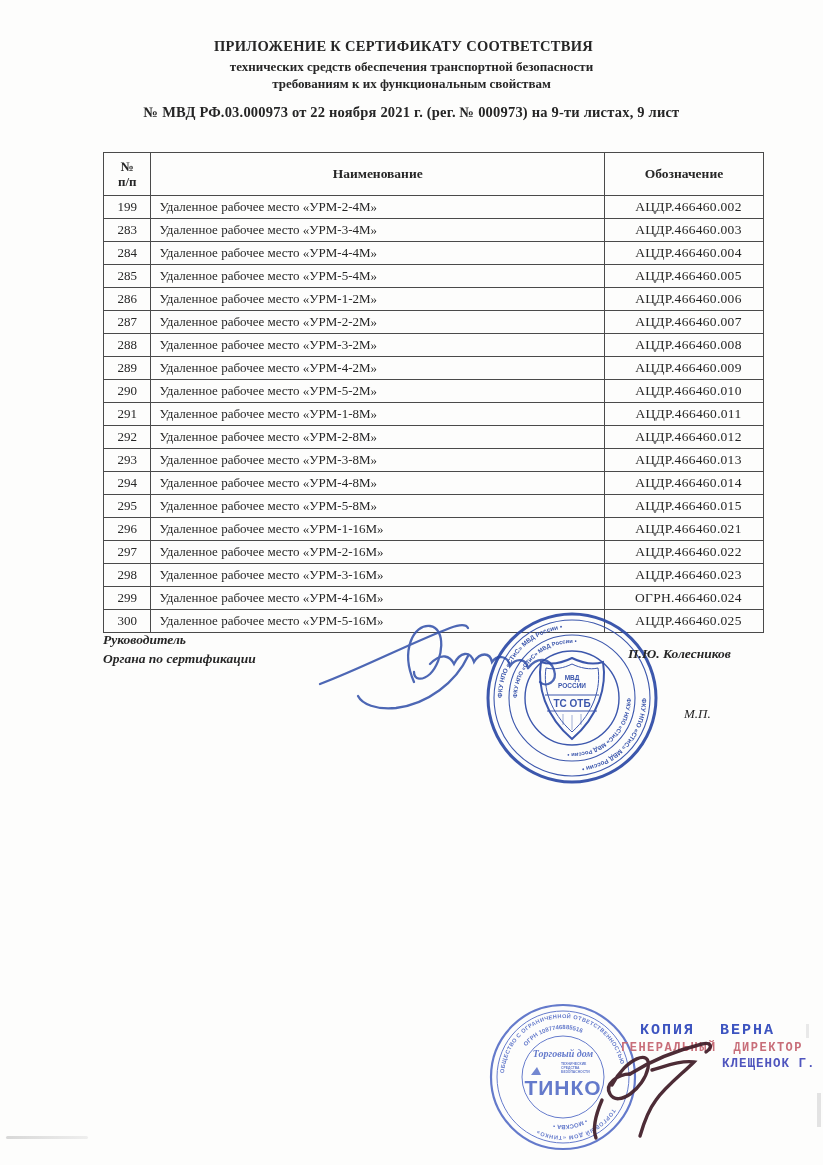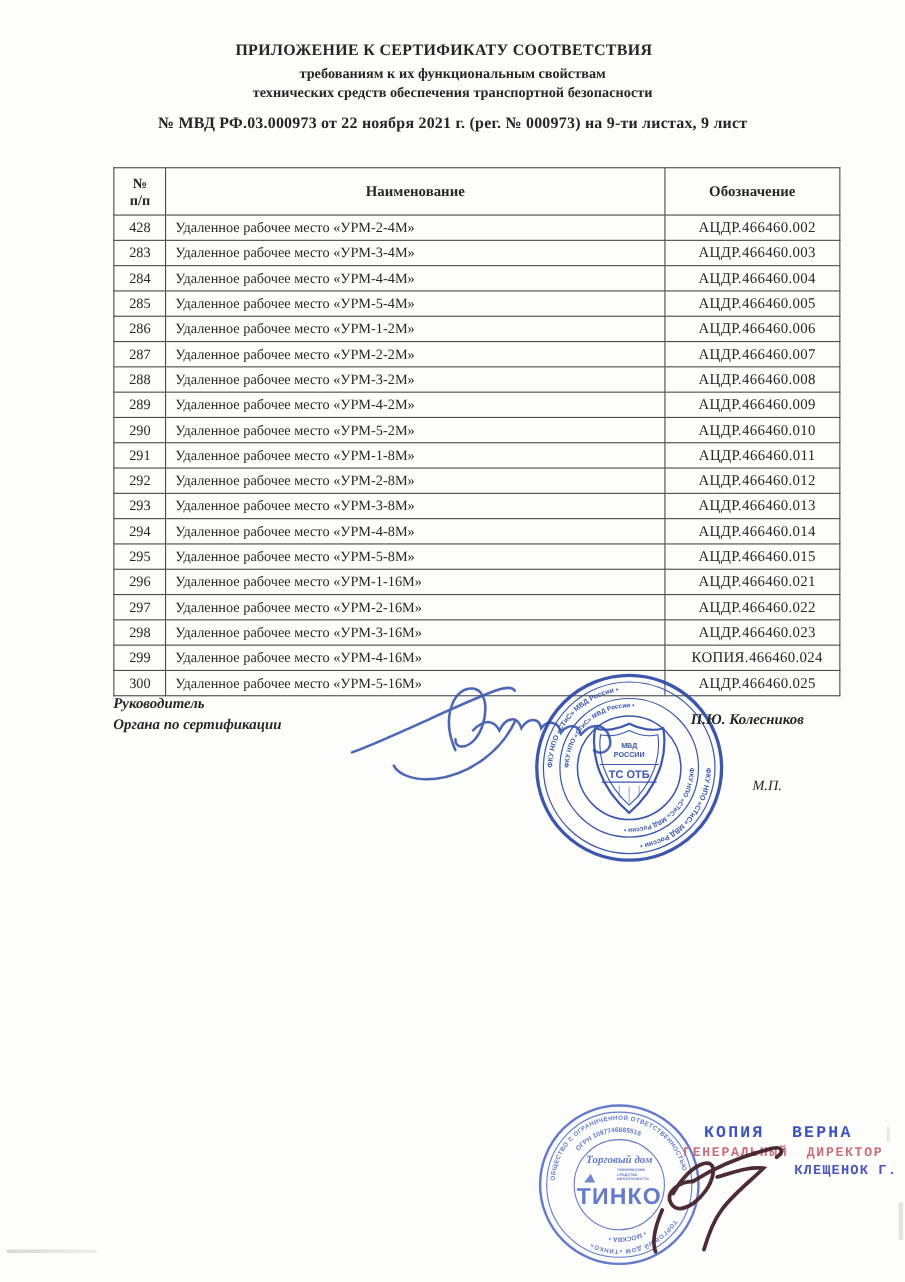--- a/index.html
+++ b/index.html
@@ -43,37 +43,37 @@
   .artifact-right1{position:absolute;left:817px;top:1093px;width:4px;height:34px;background:#d2d2d2;opacity:.6;}
   .artifact-right2{position:absolute;left:806px;top:1024px;width:3px;height:14px;background:#dcdcdc;opacity:.6;}
 </style>
 </head>
 <body>
 
 <div class="page">
 
   <div class="doc-header">
     <div class="title-main">ПРИЛОЖЕНИЕ К СЕРТИФИКАТУ СООТВЕТСТВИЯ</div>
+    <div class="title-sub">технических средств обеспечения транспортной безопасности</div>
     <div class="title-sub">требованиям к их функциональным свойствам</div>
-    <div class="title-sub">технических средств обеспечения транспортной безопасности</div>
   </div>
   <div class="number-line">№ МВД РФ.03.000973 от 22 ноября 2021 г. (рег. № 000973) на 9-ти листах, 9 лист</div>
 
   <table class="cert">
     <thead>
       <tr>
         <th class="h-num">№
 п/п</th>
         <th class="h-name">Наименование</th>
         <th class="h-des">Обозначение</th>
       </tr>
     </thead>
     <tbody>
         <tr>
-          <td class="td-num">428</td>
+          <td class="td-num">199</td>
           <td class="td-name">Удаленное рабочее место «УРМ-2-4М»</td>
           <td class="td-des">АЦДР.466460.002</td>
         </tr>
         <tr>
           <td class="td-num">283</td>
           <td class="td-name">Удаленное рабочее место «УРМ-3-4М»</td>
           <td class="td-des">АЦДР.466460.003</td>
         </tr>
         <tr>
           <td class="td-num">284</td>
@@ -146,21 +146,21 @@
           <td class="td-des">АЦДР.466460.022</td>
         </tr>
         <tr>
           <td class="td-num">298</td>
           <td class="td-name">Удаленное рабочее место «УРМ-3-16М»</td>
           <td class="td-des">АЦДР.466460.023</td>
         </tr>
         <tr>
           <td class="td-num">299</td>
           <td class="td-name">Удаленное рабочее место «УРМ-4-16М»</td>
-          <td class="td-des">КОПИЯ.466460.024</td>
+          <td class="td-des">ОГРН.466460.024</td>
         </tr>
         <tr>
           <td class="td-num">300</td>
           <td class="td-name">Удаленное рабочее место «УРМ-5-16М»</td>
           <td class="td-des">АЦДР.466460.025</td>
         </tr>
       </tbody>
   </table>
 
   <div class="role-label">

